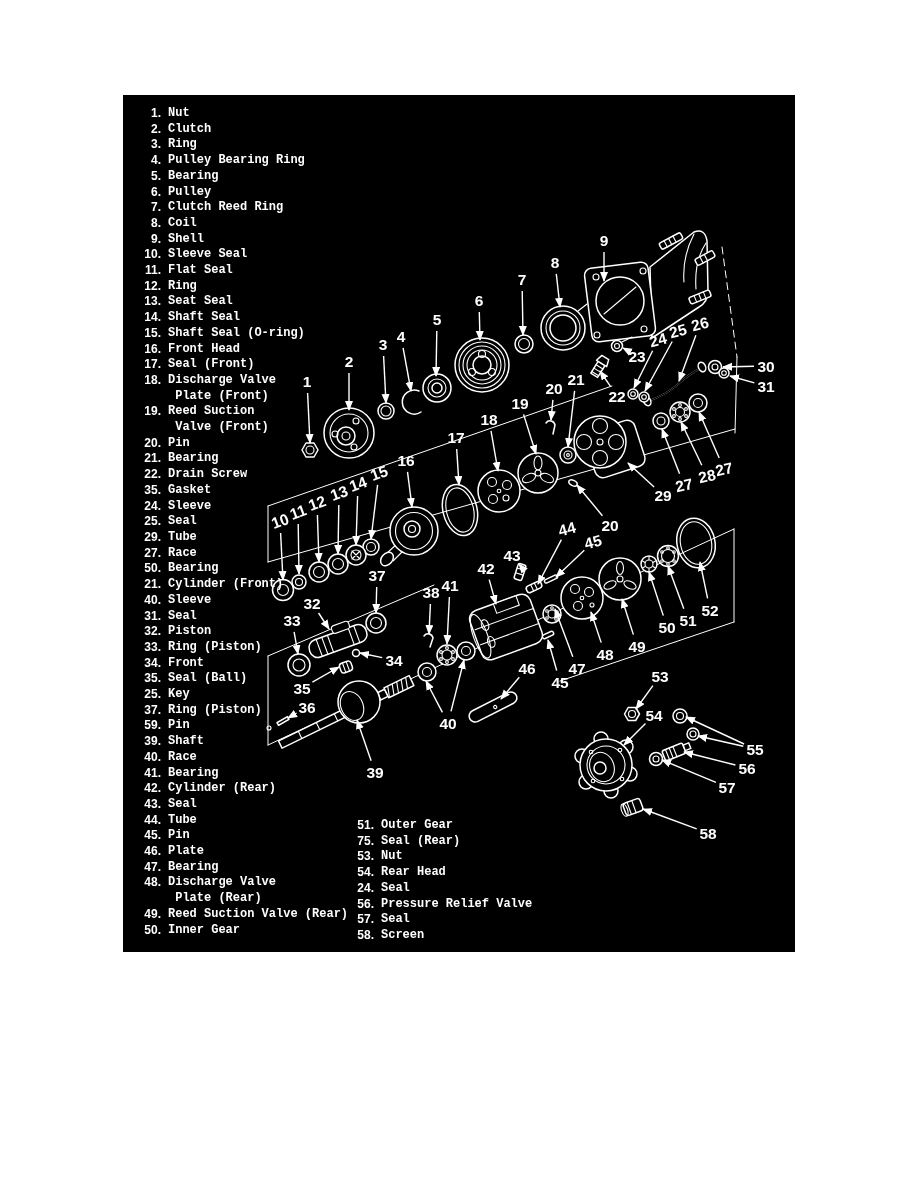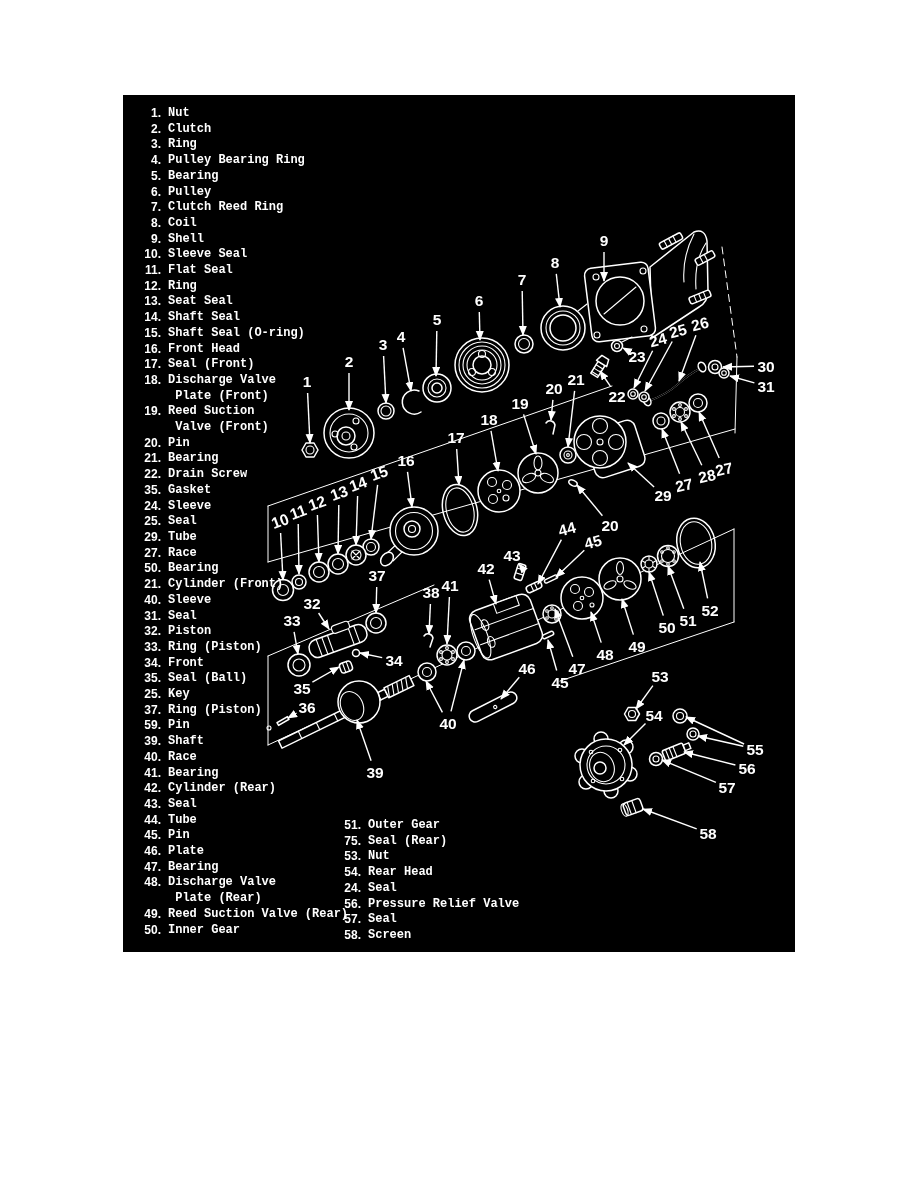--- a/index.html
+++ b/index.html
@@ -6,21 +6,21 @@
   .page { position:relative; width:918px; height:1188px; background:#ffffff; overflow:hidden; }
   .panel { position:absolute; left:123px; top:95px; width:672px; height:857px; background:#000000; }
   .diagram { position:absolute; left:0; top:0; width:672px; height:857px; }
 
   .parts-list { position:absolute; margin:0; padding:0; list-style:none; color:#ffffff;
     font-family:"Liberation Sans", sans-serif; font-weight:bold; font-size:12px; }
   .parts-list li { display:flex; line-height:15.7px; }
   .parts-list .num { flex:none; width:28px; text-align:right; }
   .parts-list .lbl { margin-left:7px; white-space:pre-wrap;font-family:Liberation Mono, monospace; }
   .parts-list-left  { left:10px; top:11px; }
-  .parts-list-right { left:210px; top:723px; }
+  .parts-list-right { left:223px; top:723px; }
 
   
   .art path, .art circle, .art ellipse, .art rect, .art polygon, .art line
     { stroke:#ffffff; stroke-width:1.5; fill:none; stroke-linecap:round; stroke-linejoin:round; }
   .art .fill { fill:#000000; }
   .art .thin { stroke-width:1.1; }
   .art .guide { stroke-width:1; }
   .art .tube-core { stroke:#000000; }
 
   .leader { stroke:#ffffff; stroke-width:1.4; fill:none; }

